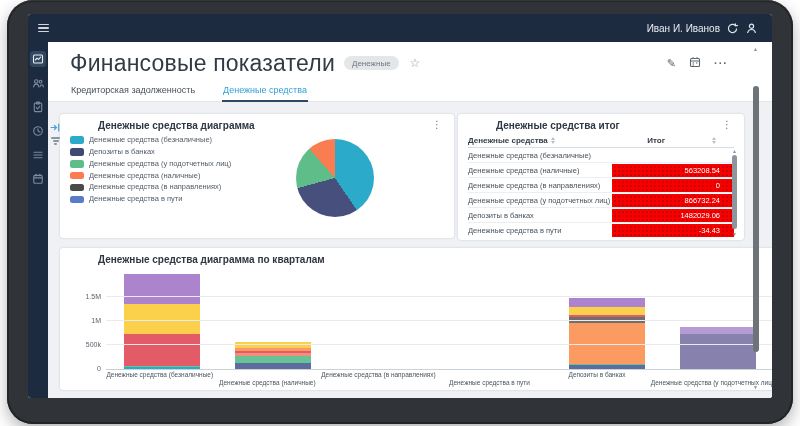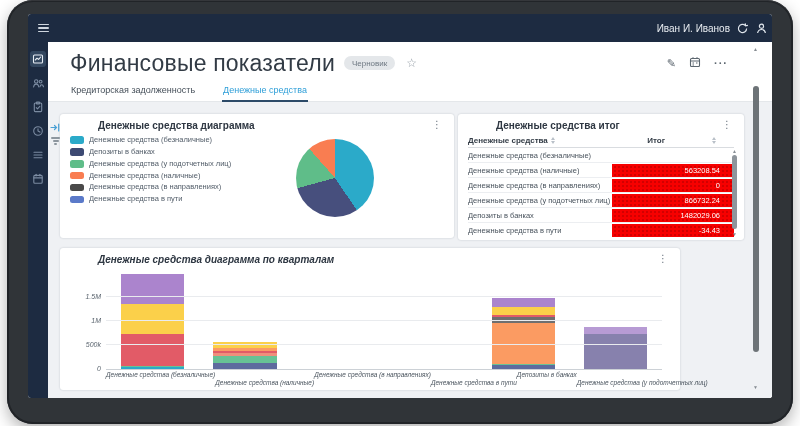--- a/index.html
+++ b/index.html
@@ -6,21 +6,21 @@
   body{width:800px;height:426px;background:#fff;font-family:"Liberation Sans","DejaVu Sans",sans-serif;overflow:hidden;}
   .stage{position:relative;width:800px;height:426px;overflow:hidden;}
   .frame{position:absolute;left:7px;top:0;width:786px;height:424px;border-radius:26px;
          background:#303438;box-shadow:inset 0 1px 0 rgba(255,255,255,.09), inset 0 0 0 2px #212428, 0 6px 16px rgba(0,0,0,.3);}
   .app{position:absolute;left:28px;top:14px;width:744px;height:384px;background:#fff;border-radius:3px;overflow:hidden;}
 
   
   .topbar{height:28px;background:#1d2b41;display:flex;align-items:center;}
   .hamburger{width:30px;display:flex;flex-direction:column;gap:2px;align-items:center;cursor:pointer;}
   .hamburger span{display:block;width:11px;height:1.5px;background:#cfd6de;border-radius:1px;}
-  .topbar-right{margin-left:auto;display:flex;align-items:center;gap:6px;padding-right:4px;}
+  .topbar-right{margin-left:auto;display:flex;align-items:center;gap:6px;padding-right:14px;}
   .user-name{color:#e8ecf1;font-size:10px;}
   .tb-icon{display:flex;align-items:center;}
   .tb-icon svg{stroke:#dfe5ec;fill:none;stroke-width:1.2;}
 
   
   .app-body{display:flex;height:356px;}
   .rail{width:20px;background:#1d2b41;display:flex;flex-direction:column;align-items:center;padding-top:9px;gap:8px;}
   .rail-item{width:16px;height:16px;display:flex;align-items:center;justify-content:center;border-radius:3px;cursor:pointer;}
   .rail-item svg{stroke:#7b8ba1;fill:none;stroke-width:1.1;stroke-linecap:round;stroke-linejoin:round;}
   .rail-item.active{background:#33475f;}
@@ -48,21 +48,21 @@
   .page-body{flex:1;background:#eff1f4;position:relative;}
   .gutter-icon{position:absolute;cursor:pointer;}
   .gutter-pin{left:2px;top:17px;}
   .gutter-filter{left:3px;top:35px;display:flex;flex-direction:column;gap:1.5px;align-items:center;}
   .gutter-filter i{display:block;height:1.5px;background:#8d969e;border-radius:1px;}
   .gutter-filter i:nth-child(1){width:9px;}.gutter-filter i:nth-child(2){width:6px;}.gutter-filter i:nth-child(3){width:3px;}
 
   .panel{position:absolute;background:#fff;border-radius:3px;box-shadow:0 0 2px rgba(31,45,61,.22);padding:6px 10px;box-sizing:border-box;}
   .panel-pie{left:12px;top:12px;width:394px;height:124px;}
   .panel-table{left:410px;top:12px;width:286px;height:126px;}
-  .panel-bars{left:12px;top:146px;width:620px;height:142px;font-style:italic;}
+  .panel-bars{left:12px;top:146px;width:732px;height:142px;}
   .panel-head{display:flex;align-items:flex-start;}
   .panel-title{font-size:10px;font-weight:700;color:#2e3742;margin-left:28px;}
   .kebab{margin-left:auto;color:#6e7882;font-size:10px;line-height:10px;cursor:pointer;padding:0 2px;}
 
   
   .pie-content{display:flex;margin-top:5px;}
   .legend{width:212px;}
   .legend-item{display:flex;align-items:center;gap:5px;margin-bottom:3.6px;cursor:pointer;}
   .swatch{width:14px;height:7.5px;border-radius:2.5px;flex:none;}
   .legend-label{font-size:7.5px;color:#515c68;line-height:1.1;white-space:nowrap;}
@@ -181,21 +181,21 @@
               <line x1="1.8" y1="4.9" x2="10.2" y2="4.9"></line>
               <line x1="4.1" y1="1.3" x2="4.1" y2="3"></line>
               <line x1="7.9" y1="1.3" x2="7.9" y2="3"></line>
             </svg>
           </div>
         </nav>
 
       <div class="main">
         <div class="page-header">
           <h1 class="page-title">Финансовые показатели</h1>
-          <span class="badge">Черновик</span>
+          <span class="badge">Денежные</span>
           <span class="star">☆</span>
           <div class="actions">
             <span class="act-pencil">✎</span>
             <span class="act-cal">
               <svg width="12" height="12" viewBox="0 0 12 12">
                   <rect x="1.5" y="2.5" width="9" height="8" rx="1" fill="none"></rect>
                   <line x1="1.5" y1="5" x2="10.5" y2="5"></line>
                   <line x1="4" y1="1.3" x2="4" y2="3"></line>
                   <line x1="8" y1="1.3" x2="8" y2="3"></line>
                   <line x1="3.5" y1="7" x2="5" y2="7"></line>

